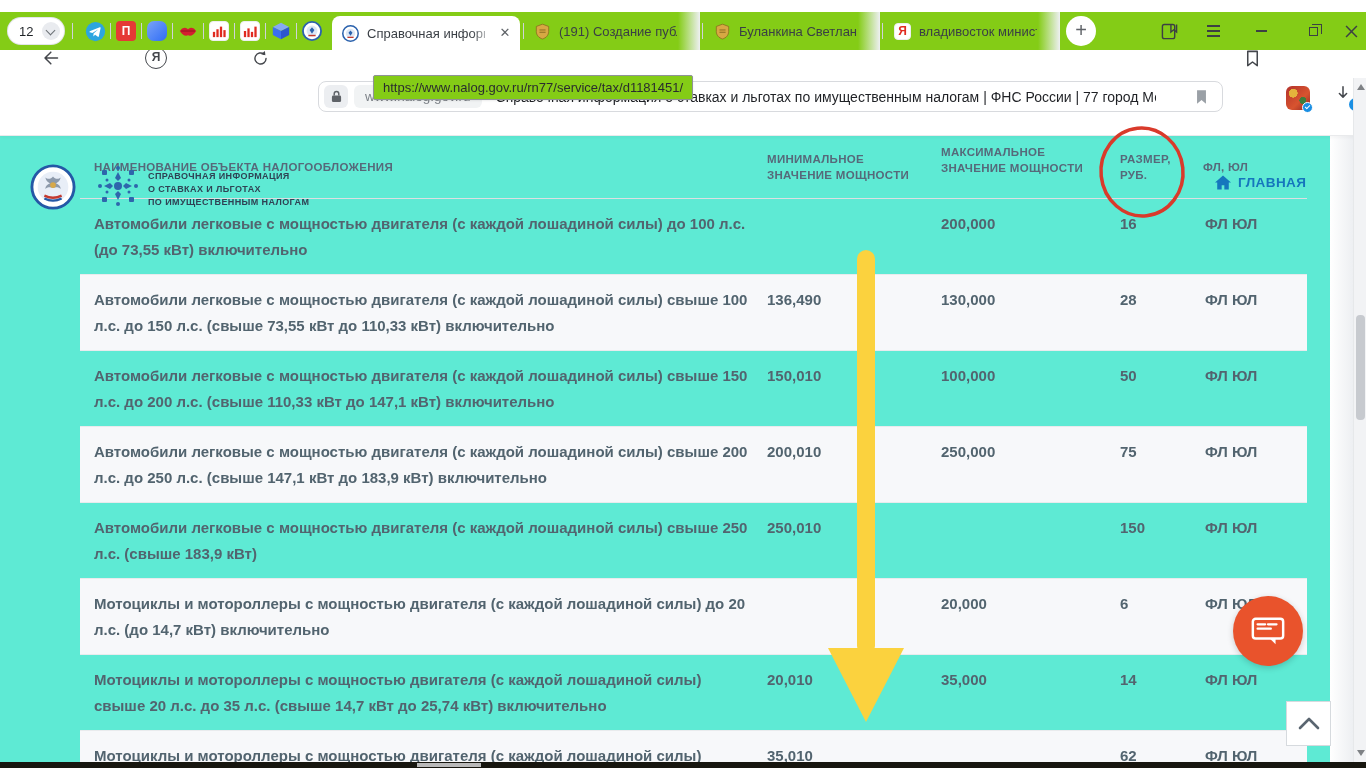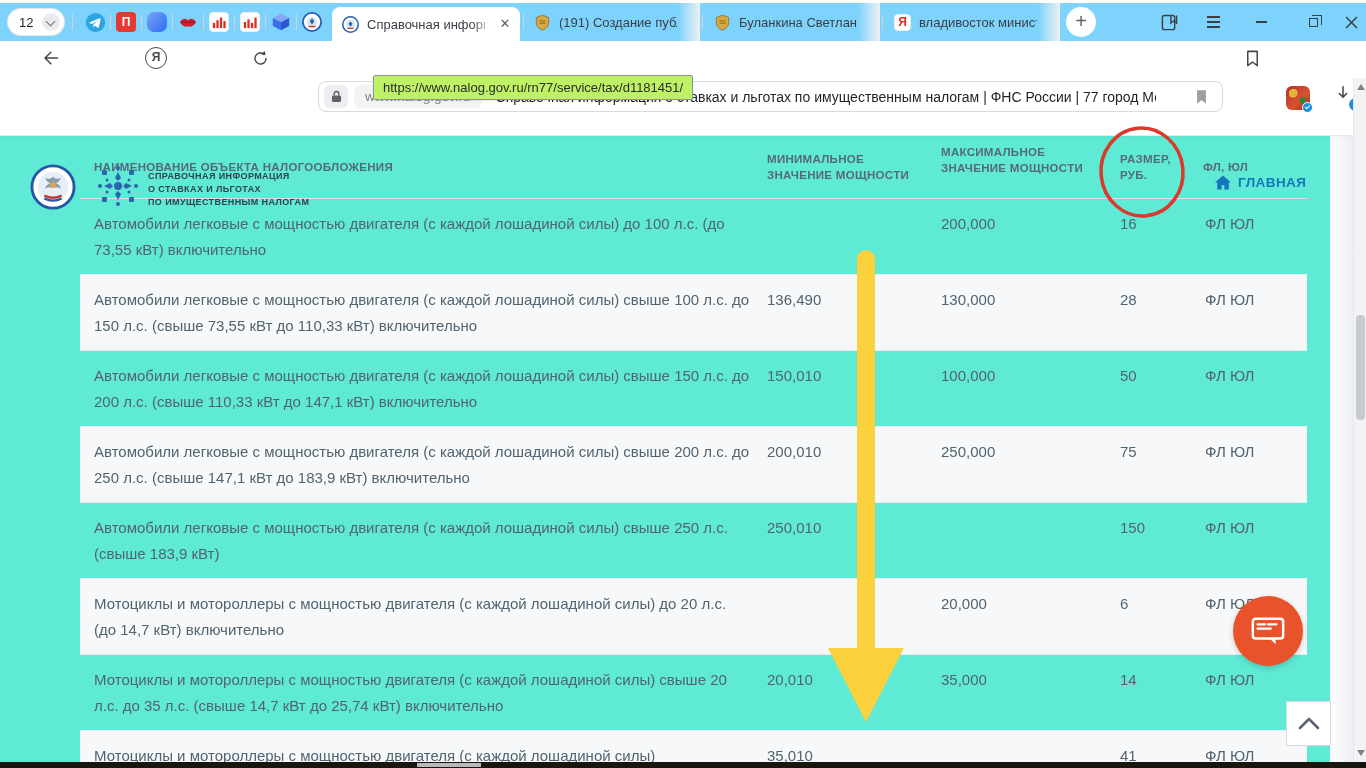--- a/index.html
+++ b/index.html
@@ -1,20 +1,20 @@
 <!DOCTYPE html>
 <html><head>
 <meta charset="utf-8">
 <style>
   * { margin:0; padding:0; box-sizing:border-box; }
   html,body { width:1366px; height:768px; overflow:hidden; }
   body { font-family:"Liberation Sans", sans-serif; background:#fff; position:relative; }
 
   
-  .tabbar { position:absolute; left:0; top:3px; width:1366px; height:38px; background:#7dd3fc; z-index:20; }
+  .tabbar { position:absolute; left:0; top:12px; width:1366px; height:38px; background:#84cc16; z-index:20; }
   .tab-counter { position:absolute; left:8px; top:6px; width:56px; height:26px; background:#fff; border-radius:13px; display:flex; align-items:center; box-shadow:0 0 0 1px #e3e5e9; }
   .tab-counter .num { font-size:13px; color:#1f2327; margin-left:11px; }
   .tab-counter .chev { position:absolute; right:4px; top:4px; width:18px; height:18px; border-radius:50%; background:#e9ebef; }
   .tab-counter .chev::after { content:''; position:absolute; left:5px; top:5px; width:6px; height:6px; border-right:1.5px solid #6b7075; border-bottom:1.5px solid #6b7075; transform:rotate(45deg); }
   .bar-sep { position:absolute; top:11px; width:1px; height:16px; background:#cfd3d8; }
   .pinned { position:absolute; top:8px; width:22px; height:22px; display:flex; align-items:center; justify-content:center; }
   .pinicon-box { width:20px; height:20px; border-radius:4px; display:flex; align-items:center; justify-content:center; }
   .letter-icon { font-weight:bold; color:#fff; font-size:12px; }
   .tab { position:absolute; top:0; height:38px; display:flex; align-items:center; font-size:13px; color:#3a3f45; overflow:hidden; }
   .tab .fav { width:17px; height:17px; margin:0 8px 0 10px; flex:0 0 auto; }
@@ -45,34 +45,34 @@
   .dl { position:absolute; left:1334px; top:47px; width:24px; height:24px; }
   .dl .badge { position:absolute; right:-4px; bottom:-2px; width:13px; height:13px; border-radius:50%; background:#1a8fe3; color:#fff; font-size:9px; line-height:13px; text-align:center; }
 
   
   .siteheader { position:absolute; left:0; top:78px; width:1366px; height:58px; background:#fff; border-bottom:1px solid #e9eaec; box-shadow:0 2px 3px rgba(0,0,0,0.03); z-index:10; }
   .logo-title { position:absolute; left:148px; top:92px; font-size:9px; font-weight:bold; color:#2f4254; letter-spacing:0.4px; line-height:13px; }
   .homelink { position:absolute; left:1215px; top:97px; display:flex; align-items:center; color:#1576bd; font-size:13.5px; font-weight:bold; letter-spacing:0.4px; }
   .homelink svg { margin-right:7px; }
 
   
-  .status-tooltip { position:absolute; left:373px; top:75px; height:25px; background:#bef264; border:1px solid #8f9396; border-radius:2px; display:flex; align-items:center; padding:0 9px; font-size:13px; color:#2a2c2e; z-index:70; box-shadow:0 1px 2px rgba(0,0,0,0.08); }
+  .status-tooltip { position:absolute; left:373px; top:75px; height:25px; background:#84cc16; border:1px solid #8f9396; border-radius:2px; display:flex; align-items:center; padding:0 9px; font-size:13px; color:#2a2c2e; z-index:70; box-shadow:0 1px 2px rgba(0,0,0,0.08); }
 
   
   .content { position:absolute; left:0; top:136px; width:1366px; height:632px; background:#5eead4; overflow:hidden; }
   .thead { position:absolute; left:0; top:0; width:1366px; height:63px; }
   .thead::after { content:''; position:absolute; left:80px; width:1227px; bottom:0; height:1px; background:#dcdfe2; }
   .th { position:absolute; font-size:11.5px; font-weight:bold; color:#56697a; letter-spacing:0.3px; line-height:16px; }
   .th-name   { left:94px;  top:23px; width:400px; }
   .th-min    { left:767px; top:15px; width:162px; }
   .th-max    { left:941px; top:8px; width:168px; }
   .th-rate   { left:1120px;top:15px; width:62px; }
   .th-payers { left:1203px;top:23px; width:80px; }
   .tbody { position:absolute; left:0; top:63px; width:1366px; height:569px; }
-  .row { position:relative; height:76px; }
+  .row { position:relative; height:76px;font-weight:bold; }
   .row::after { content:''; position:absolute; left:80px; width:1227px; bottom:0; height:1px; background:#e9ebed; }
   .row.alt::before { content:''; position:absolute; left:80px; width:1227px; top:0; bottom:0; background:#f7f8fa; }
   .cell { position:absolute; z-index:1; font-size:15px; color:#52646f; line-height:26px; }
   .c-name   { left:94px;  top:12px; width:658px; }
   .c-min    { left:767px; top:12px; width:150px; }
   .c-max    { left:941px; top:12px; width:160px; }
   .c-rate   { left:1120px;top:12px; width:72px; }
   .c-payers { left:1205px;top:12px; width:95px; }
 
   
@@ -378,21 +378,21 @@
     <div class="cell c-name">Мотоциклы и мотороллеры с мощностью двигателя (с каждой лошадиной силы) свыше 20 л.с. до 35 л.с. (свыше 14,7 кВт до 25,74 кВт) включительно</div>
     <div class="cell c-min">20,010</div>
     <div class="cell c-max">35,000</div>
     <div class="cell c-rate">14</div>
     <div class="cell c-payers">ФЛ ЮЛ</div>
   </div>
       <div class="row alt">
     <div class="cell c-name">Мотоциклы и мотороллеры с мощностью двигателя (с каждой лошадиной силы)</div>
     <div class="cell c-min">35,010</div>
     <div class="cell c-max"></div>
-    <div class="cell c-rate">41</div>
+    <div class="cell c-rate">62</div>
     <div class="cell c-payers">ФЛ ЮЛ</div>
   </div>
     </div>
 </div>
 
 <div class="page-edge"></div>
 <div class="scrollbar">
   <span class="sb-up"></span>
   <span class="sb-thumb"></span>
   <span class="sb-down"></span>

